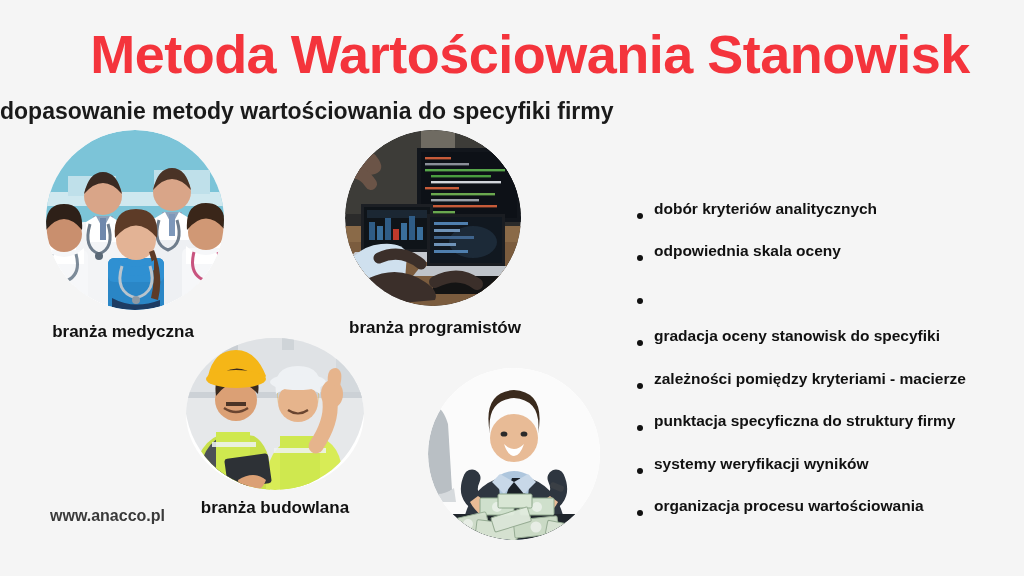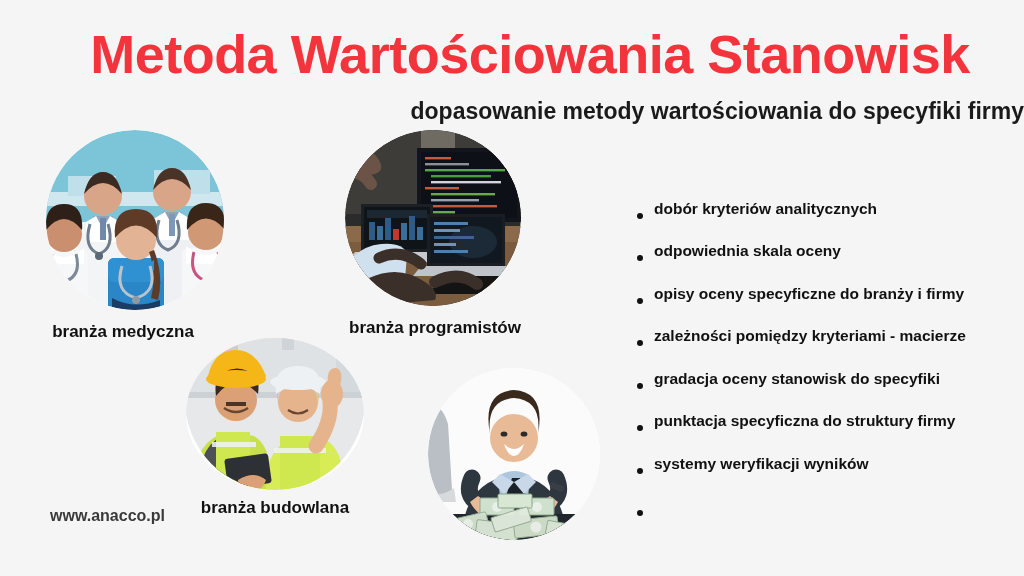--- a/index.html
+++ b/index.html
@@ -34,21 +34,21 @@
     color: #f4343c;
     letter-spacing: -0.5px;
     white-space: nowrap;
     margin-left: 18px;
   }
   .subtitle {
     position: absolute;
     left: 0;
     top: 96px;
     width: 1024px;
-    text-align: right;
+    text-align: left;
     font-size: 23px;
     line-height: 30px;
     font-weight: bold;
     color: #1a1a1a;
     white-space: nowrap;
   }
 
   
   .photo {
     position: absolute;
@@ -363,38 +363,38 @@
     <div class="bullet-row">
       <span class="bullet-dot"></span>
       <span class="bullet-text">dobór kryteriów analitycznych</span>
     </div>
     <div class="bullet-row">
       <span class="bullet-dot"></span>
       <span class="bullet-text">odpowiednia skala oceny</span>
     </div>
     <div class="bullet-row">
       <span class="bullet-dot"></span>
-      <span class="bullet-text">opisy oceny specyficzne do branży i firmy</span>
+    </div>
+    <div class="bullet-row">
+      <span class="bullet-dot"></span>
+      <span class="bullet-text">gradacja oceny stanowisk do specyfiki</span>
     </div>
     <div class="bullet-row">
       <span class="bullet-dot"></span>
       <span class="bullet-text">zależności pomiędzy kryteriami - macierze</span>
     </div>
     <div class="bullet-row">
       <span class="bullet-dot"></span>
-      <span class="bullet-text">gradacja oceny stanowisk do specyfiki</span>
-    </div>
-    <div class="bullet-row">
-      <span class="bullet-dot"></span>
       <span class="bullet-text">punktacja specyficzna do struktury firmy</span>
     </div>
     <div class="bullet-row">
       <span class="bullet-dot"></span>
       <span class="bullet-text">systemy weryfikacji wyników</span>
     </div>
     <div class="bullet-row">
       <span class="bullet-dot"></span>
+      <span class="bullet-text">organizacja procesu wartościowania</span>
     </div>
   </div>
 
   <div class="site-url">www.anacco.pl</div>
 
 </div>
 
 </body></html>

